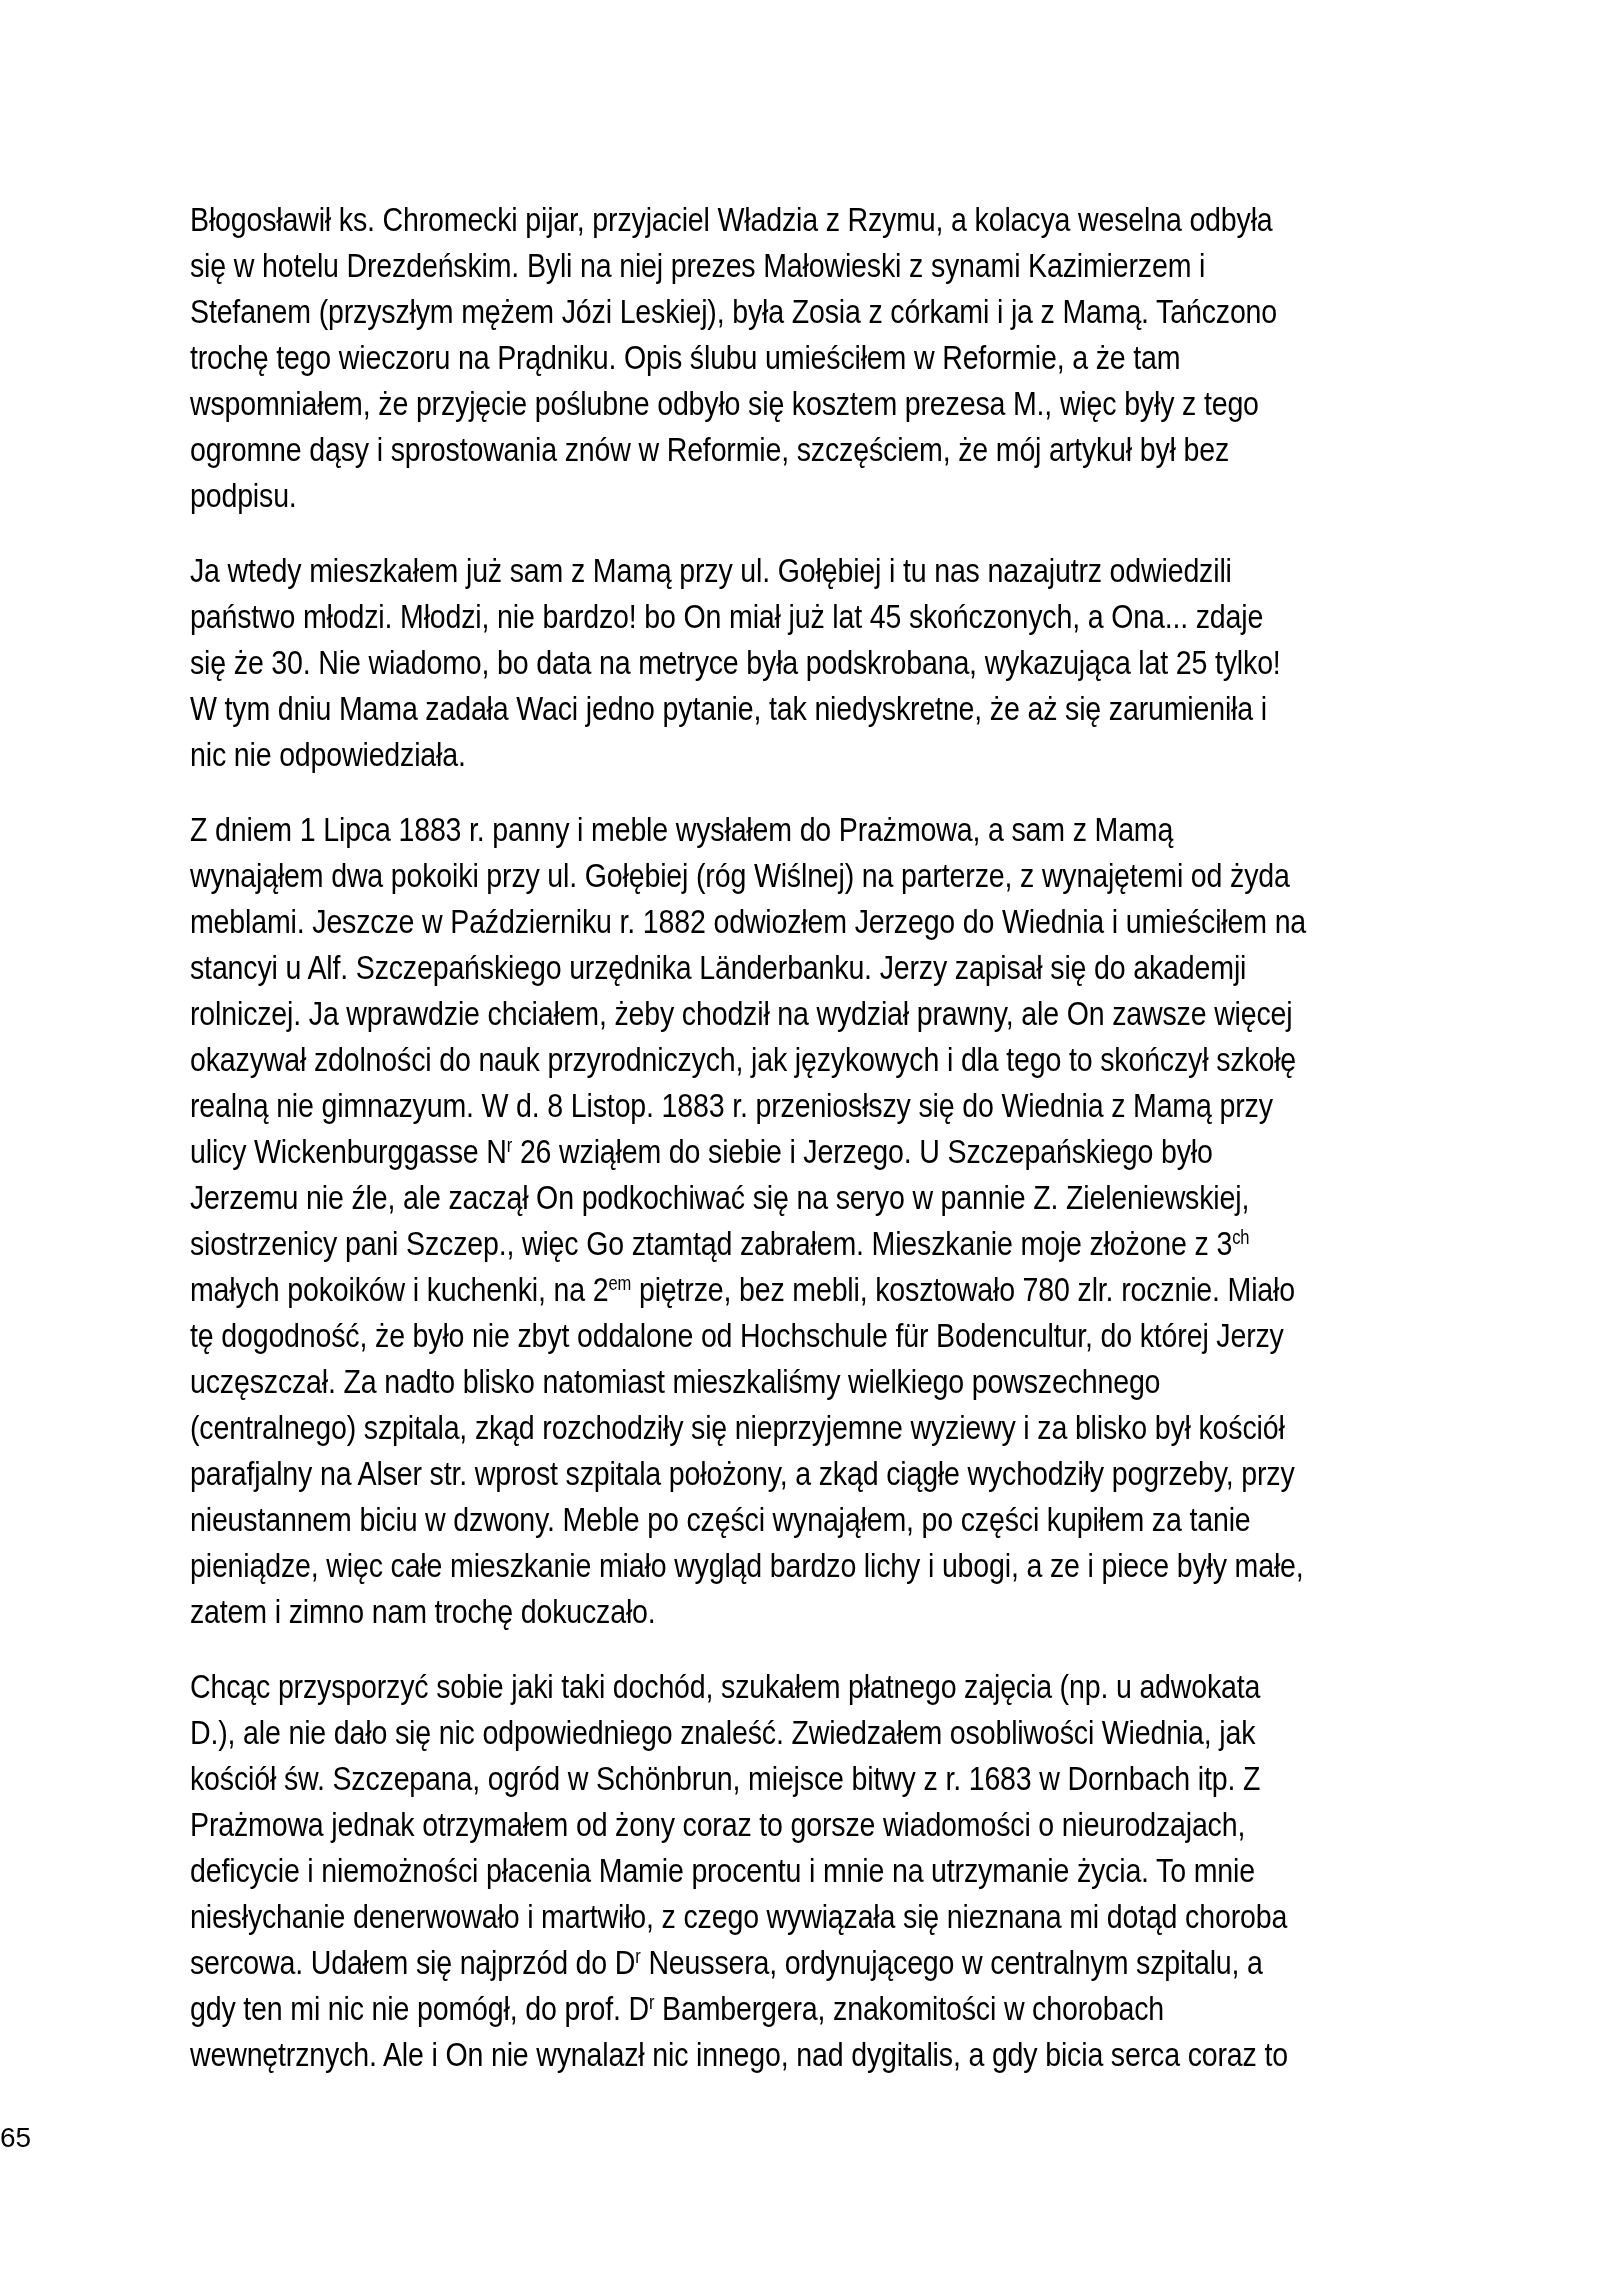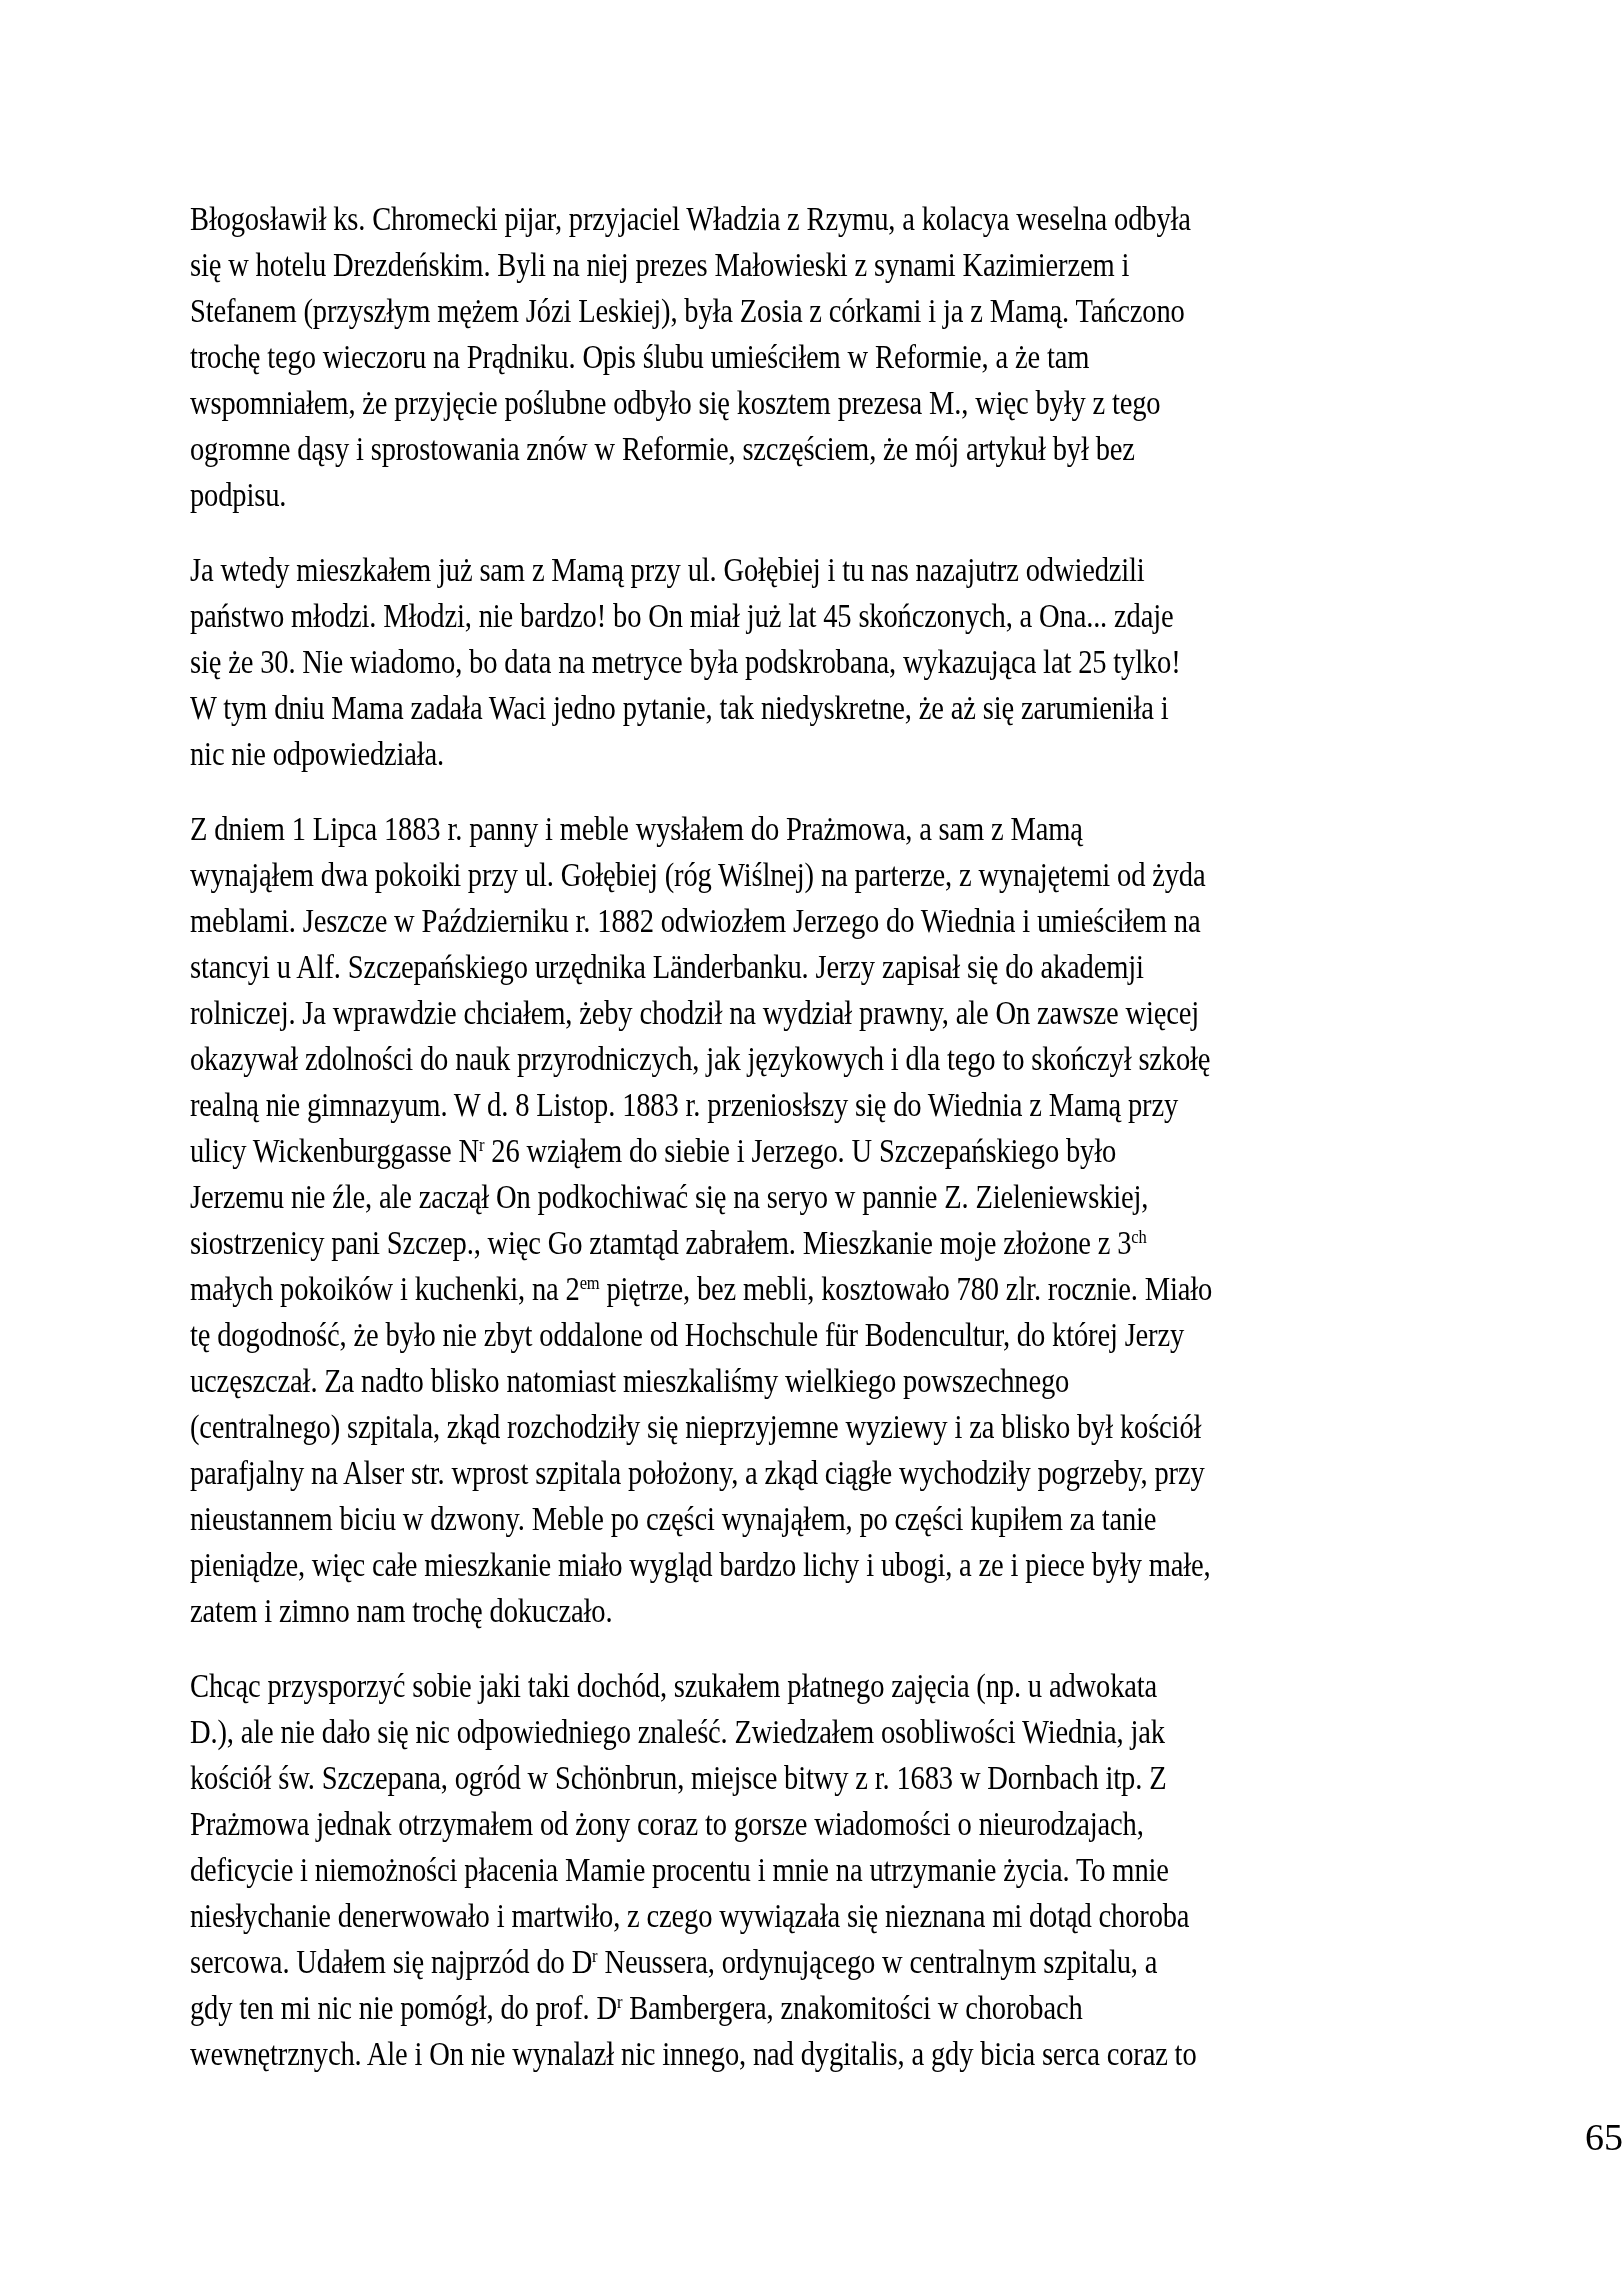--- a/index.html
+++ b/index.html
@@ -6,21 +6,21 @@
     margin: 0;
     padding: 0;
     background: #ffffff;
   }
   .page {
     position: relative;
     width: 1623px;
     height: 2295px;
     background: #ffffff;
     overflow: hidden;
-    font-family: Liberation Serif, serif;
+    font-family: Liberation Sans, sans-serif;
     color: #000000;
   }
   .text-block {
     position: absolute;
     left: 190px;
     top: 196px;
     width: 1492px;
     transform: scaleX(0.84);
     transform-origin: left top;
     font-size: 34px;
@@ -38,22 +38,22 @@
   .sup {
     font-size: 58%;
     line-height: 0;
     vertical-align: 0.55em;
   }
   .page-number {
     position: absolute;
     left: 0;
     top: 2118px;
     width: 100%;
-    text-align: right;
-    font-size: 38px;
+    text-align: left;
+    font-size: 28px;
     line-height: 39px;
     color: #000000;
   }
 </style>
 </head>
 <body>
 
 <div class="page">
   <div class="text-block">
       <div class="paragraph">

